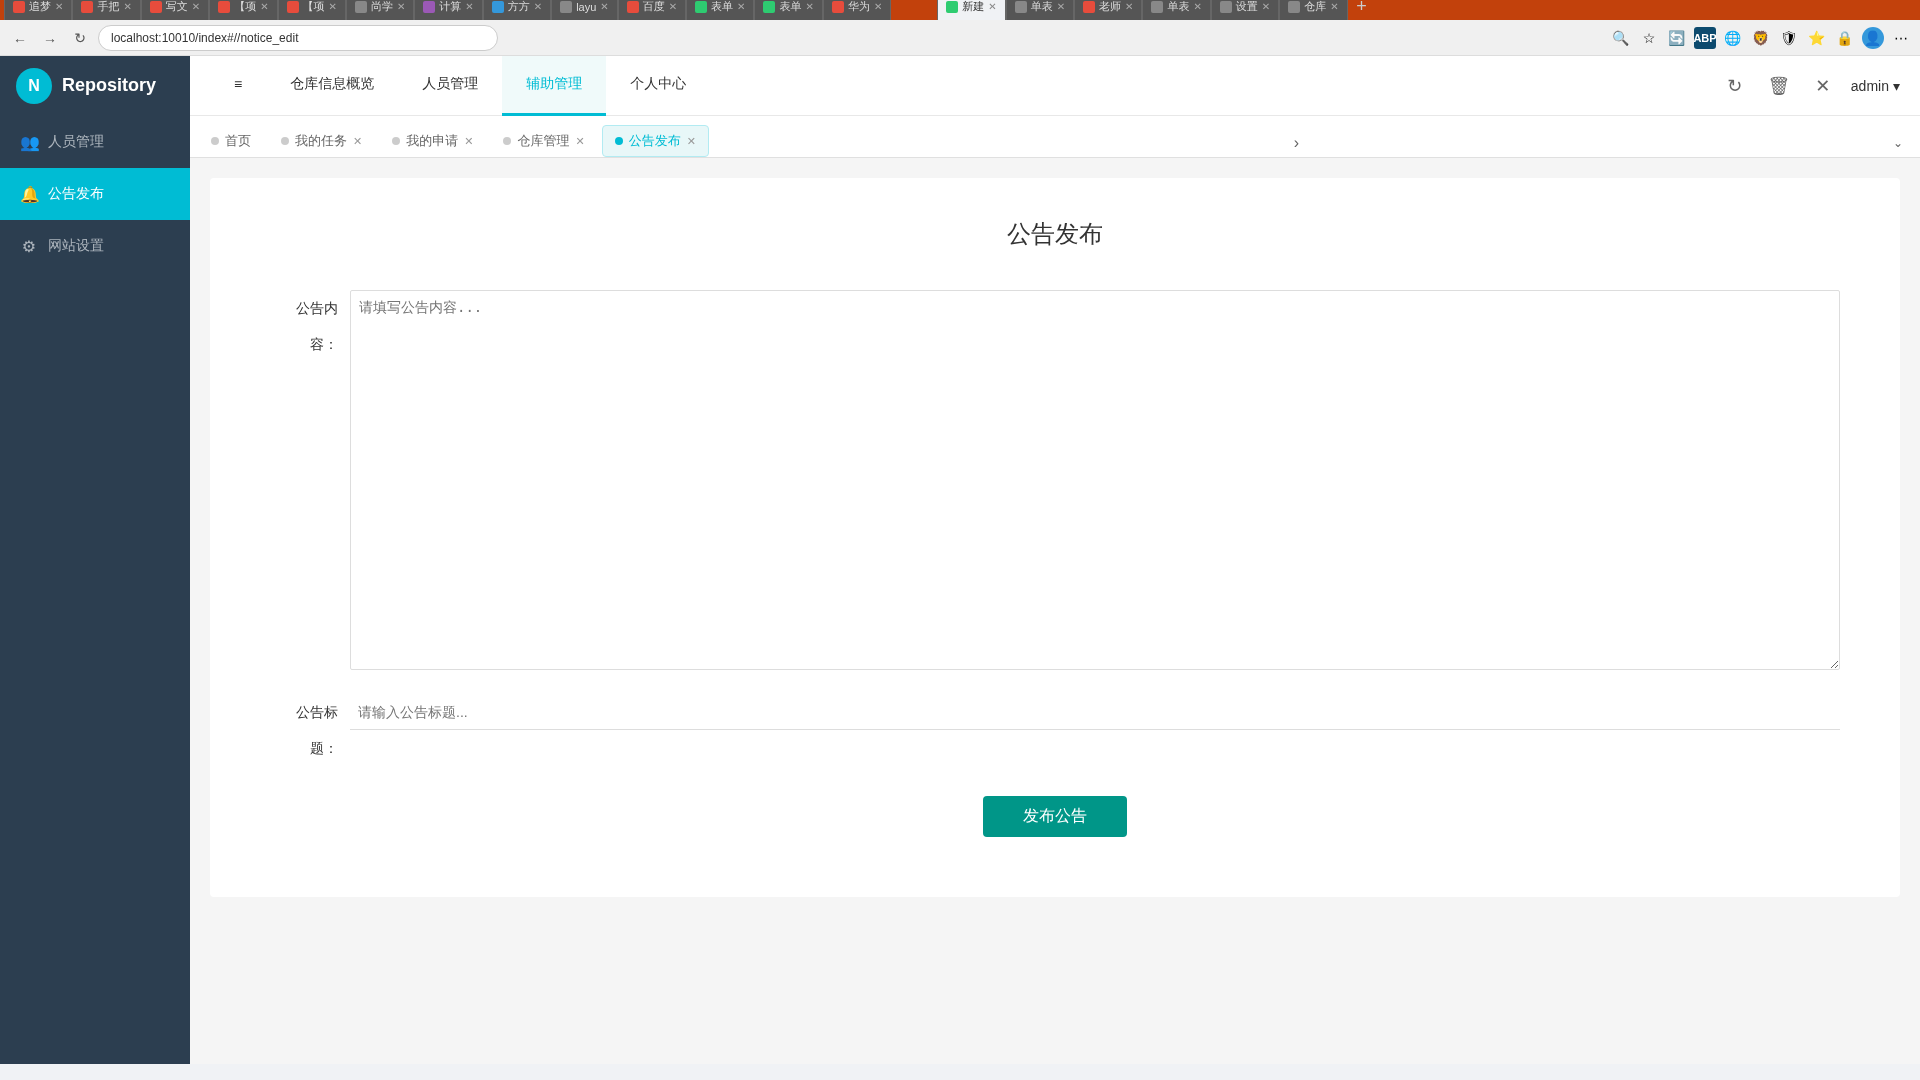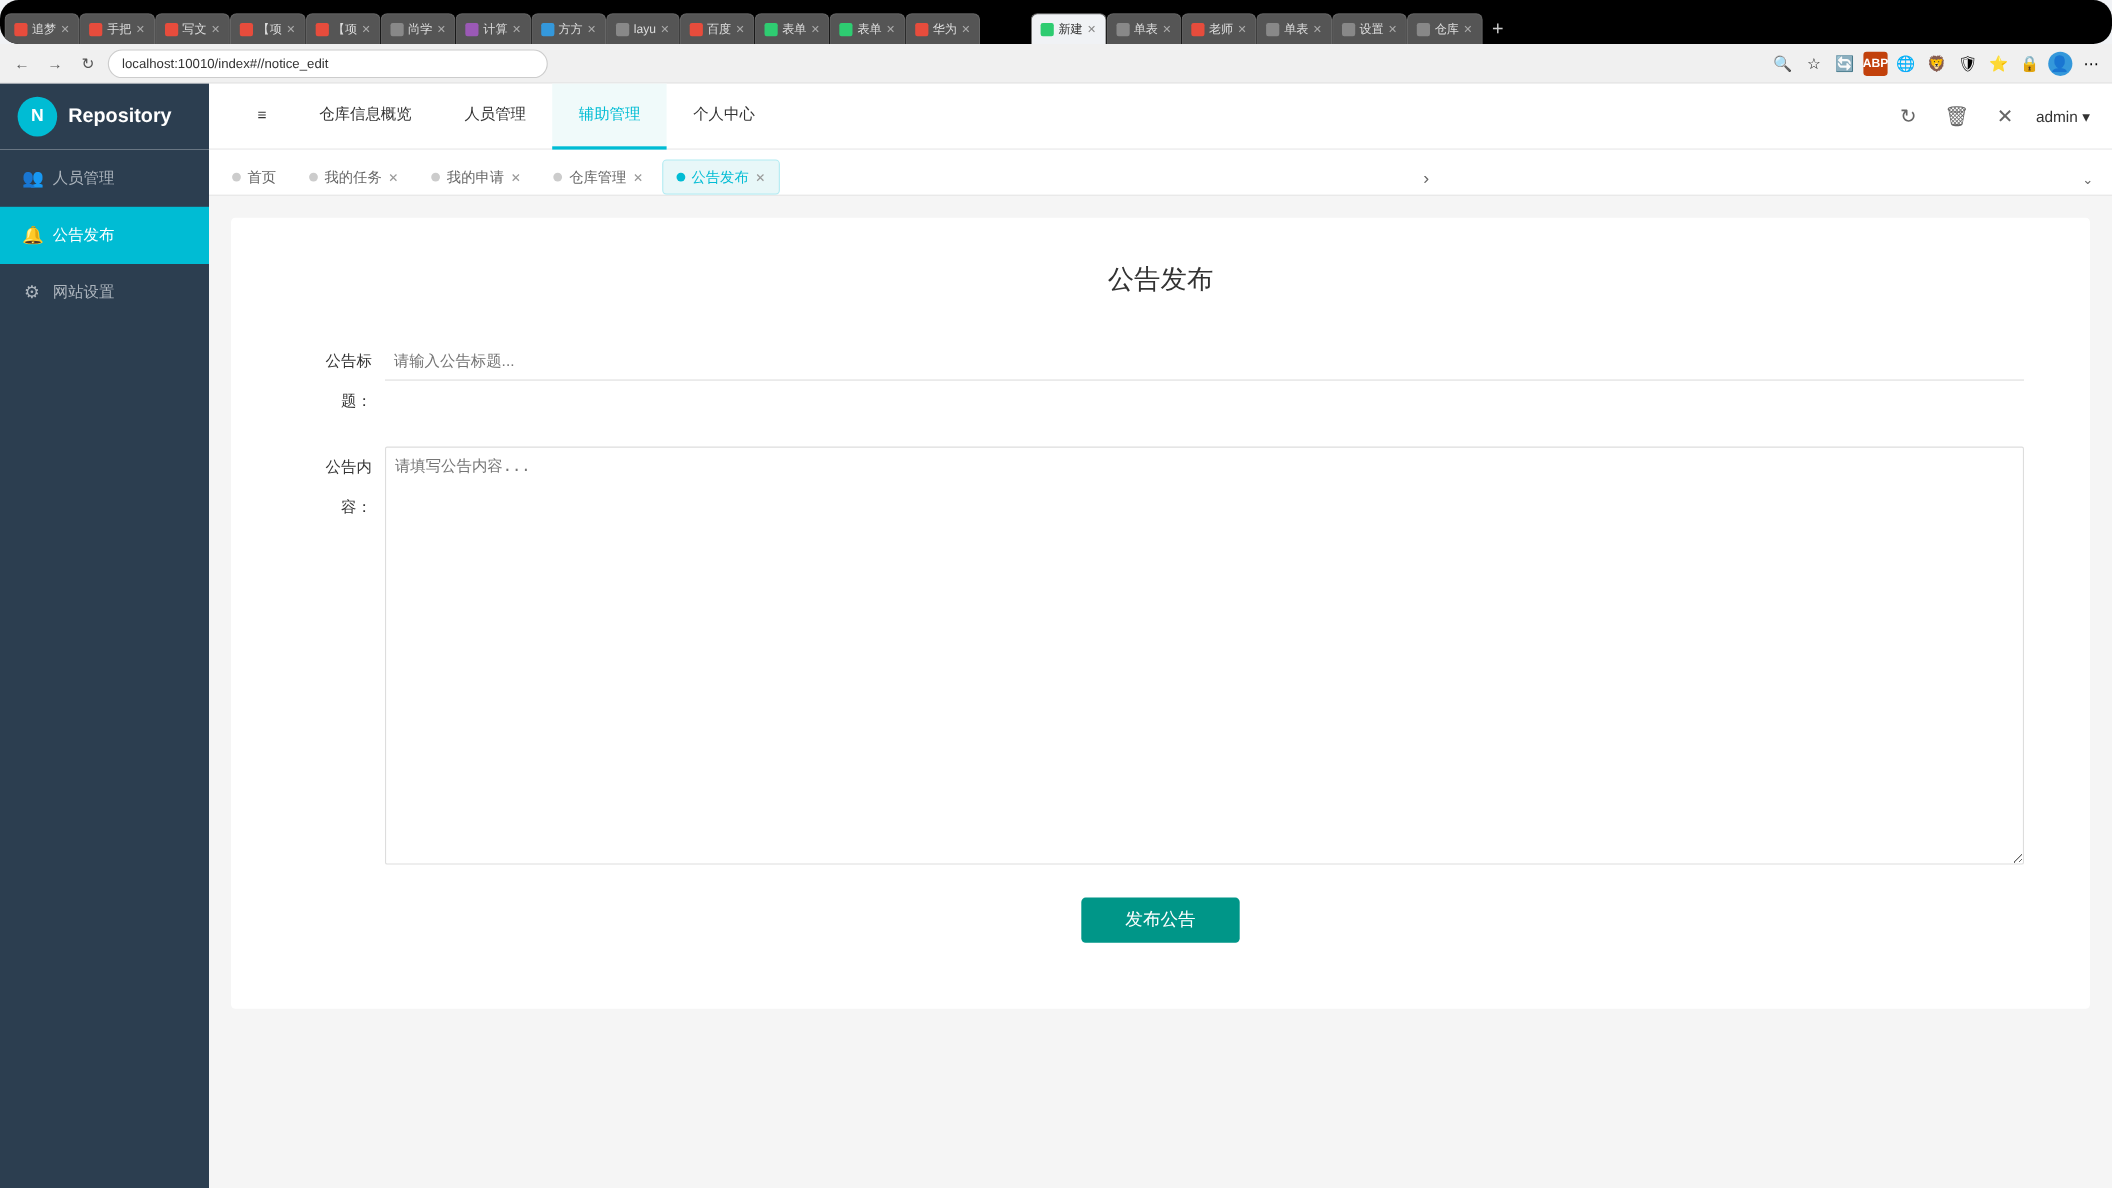--- a/index.html
+++ b/index.html
@@ -278,27 +278,26 @@
     .page-footer-hint {
       text-align: right;
       color: #999;
       font-size: 11px;
       padding: 4px 8px;
       background: #f5f5f5;
     }
 
     
     .browser-top {
-      background: #000000;
-      height: 40px;
+      background: #c2410c;
+      height: 20px;
       display: flex;
       align-items: flex-end;
       padding: 0 4px;
       overflow: hidden;
-      border-radius: 17px;
     }
     .b-tab {
       height: 28px;
       background: #555;
       border-radius: 6px 6px 0 0;
       padding: 0 8px;
       display: flex;
       align-items: center;
       gap: 4px;
       font-size: 11px;
@@ -486,21 +485,21 @@
   <div class="addr-nav-btn">←</div>
   <div class="addr-nav-btn">→</div>
   <div class="addr-nav-btn">↻</div>
   <div class="addr-input">
     <span style="color:#333; font-size:12px;">localhost:10010/index#//notice_edit</span>
   </div>
   <div class="addr-icons">
     <div class="addr-icon">🔍</div>
     <div class="addr-icon">☆</div>
     <div class="addr-icon" style="font-size:14px;">🔄</div>
-    <div class="addr-icon" style="background:#c2410c;border-radius:3px;color:white;font-size:11px;font-weight:bold;">ABP</div>
+    <div class="addr-icon" style="background:#0c4a6e;border-radius:3px;color:white;font-size:11px;font-weight:bold;">ABP</div>
     <div class="addr-icon">🌐</div>
     <div class="addr-icon">🦁</div>
     <div class="addr-icon">🛡</div>
     <div class="addr-icon">⭐</div>
     <div class="addr-icon">🔒</div>
     <div class="addr-icon" style="border-radius:50%;background:#3498db;width:22px;height:22px;overflow:hidden;font-size:14px;">👤</div>
     <div class="addr-icon">⋯</div>
   </div>
 </div>
 
@@ -585,27 +584,27 @@
         </div>
         <div class="tab-nav-btn">›</div>
         <div class="tab-nav-btn" style="font-size:12px;">⌄</div>
       </div>
 
       <div class="page-content">
         <div class="form-card">
           <h1 class="form-title">公告发布</h1>
 
           <div class="form-row">
+            <label class="form-label">公告内容：</label>
+            <textarea class="form-textarea" placeholder="请填写公告内容..." style=""></textarea>
+          </div>
+
+          <div class="form-row">
             <label class="form-label">公告标题：</label>
             <input class="form-input" type="text" placeholder="请输入公告标题..." style="">
-          </div>
-
-          <div class="form-row">
-            <label class="form-label">公告内容：</label>
-            <textarea class="form-textarea" placeholder="请填写公告内容..." style=""></textarea>
           </div>
 
           <div class="form-actions">
             <button class="submit-btn">发布公告</button>
           </div>
         </div>
       </div>
 
     </div>
   </div>

